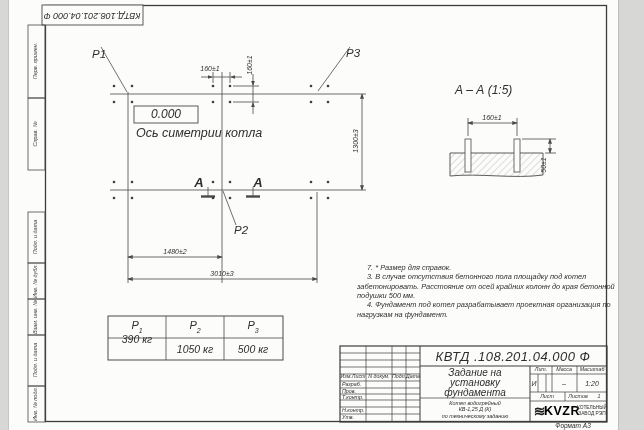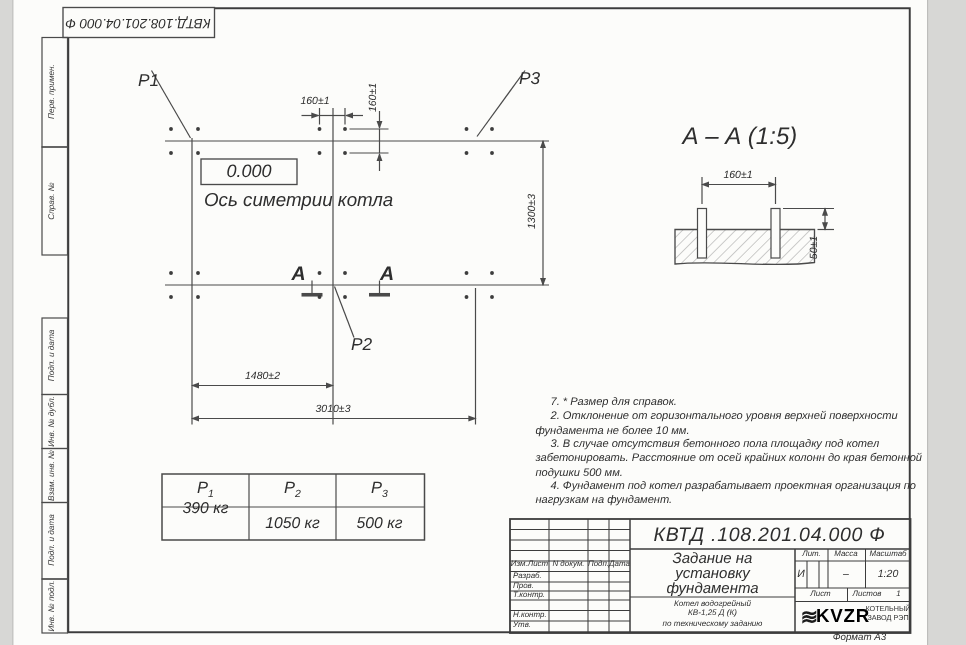--- a/index.html
+++ b/index.html
@@ -184,27 +184,26 @@
   <div class="t" style="left:136px;top:127px;font-size:12.5px;">Ось симетрии котла</div>
   <div class="t c" style="left:199px;top:182px;font-size:13px;font-weight:bold;">А</div>
   <div class="t c" style="left:258px;top:182px;font-size:13px;font-weight:bold;">А</div>
 
   <div class="t c dim" style="left:210px;top:68px;">160±1</div>
   <div class="t crot dim" style="left:249px;top:65px;">160±1</div>
   <div class="t c dim" style="left:175px;top:251px;">1480±2</div>
   <div class="t c dim" style="left:222px;top:273px;">3010±3</div>
   <div class="t crot dim" style="left:355px;top:141px;">1300±3</div>
 
-  <div class="t" style="left:455px;top:84px;font-size:16px;">А – А (1:5)</div>
+  <div class="t" style="left:455px;top:84px;font-size:12px;">А – А (1:5)</div>
   <div class="t c dim" style="left:492px;top:117px;">160±1</div>
   <div class="t crot dim" style="left:543px;top:165px;">50±1</div>
 
   <div class="notes">
     <p>7. * Размер для справок.</p>
-    <p>2. Отклонение от горизонтального уровня верхней поверхности фундамента не более 10 мм.</p>
     <p>3. В случае отсутствия бетонного пола площадку под котел забетонировать. Расстояние от осей крайних колонн до края бетонной подушки 500 мм.</p>
     <p>4. Фундамент под котел разрабатывает проектная организация по нагрузкам на фундамент.</p>
   </div>
 
   <div class="t c" style="left:137px;top:327px;font-size:11px;">
     <span>P</span><sub style="font-size:7px;">1</sub>
   </div>
   <div class="t c" style="left:195px;top:327px;font-size:11px;">
     <span>P</span><sub style="font-size:7px;">2</sub>
   </div>

